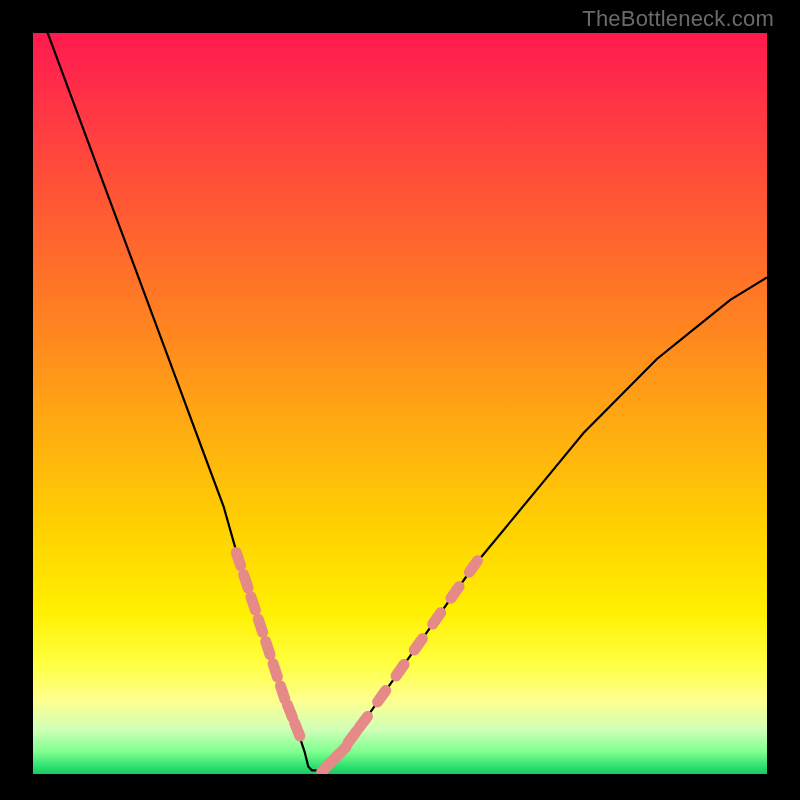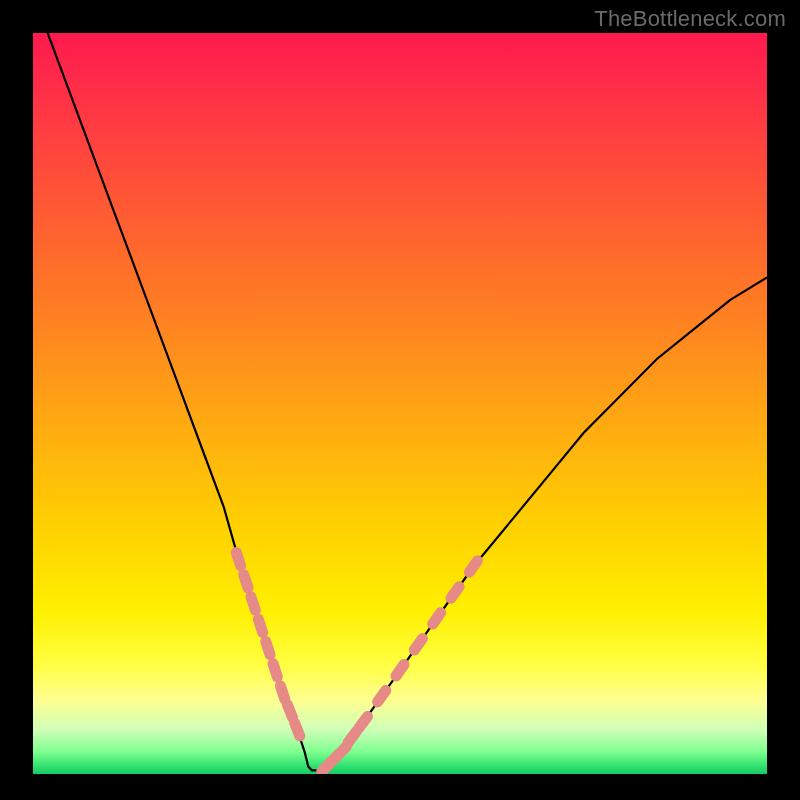--- a/index.html
+++ b/index.html
@@ -49,21 +49,21 @@
   }
   svg.curve {
     position: absolute;
     inset: 0;
     width: 734px;
     height: 741px;
   }
   .attribution {
     position: absolute;
     top: 6px;
-    right: 14px;
+    right: 26px;
     font-size: 22px;
     font-weight: 500;
     color: #6a6a6a;
     letter-spacing: 0.2px;
   }
 </style>
 </head>
 <body>
 
 <div class="frame">

